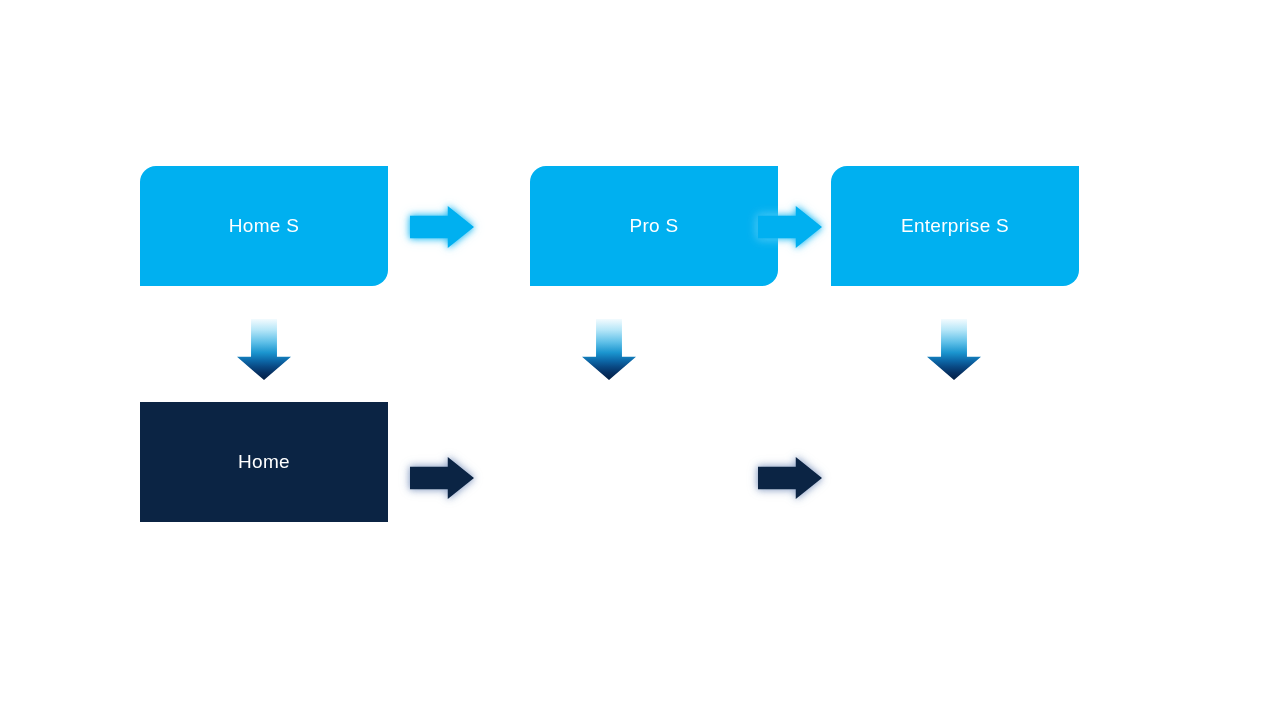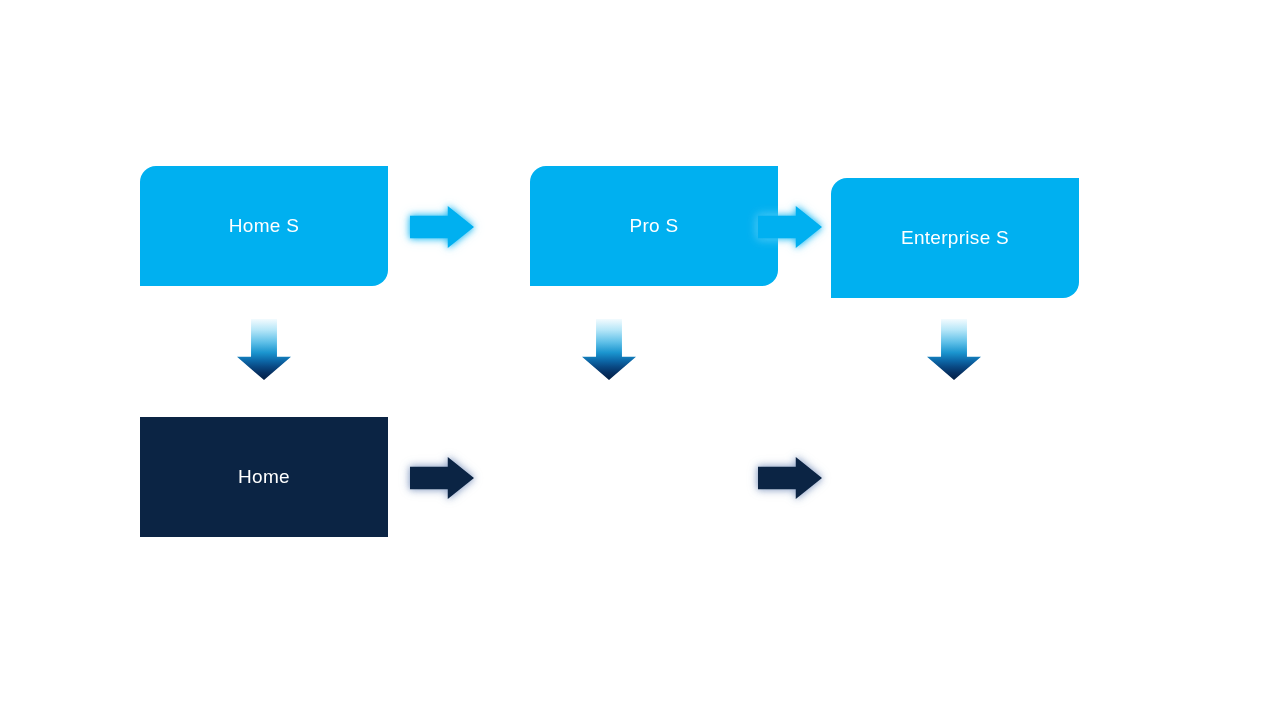--- a/index.html
+++ b/index.html
@@ -20,24 +20,24 @@
   
   .box {
     position: absolute;
     width: 248px;
     height: 120px;
     display: flex;
     align-items: center;
     justify-content: center;
   }
   .box.top-row    { top: 166px; background: var(--light-blue, #00b0f0); border-radius: 16px 0 16px 0; }
-  .box.bottom-row { top: 417px; background: var(--navy, #0b2444); border-radius: 0; text-align: right; }
+  .box.bottom-row { top: 402px; background: var(--navy, #0b2444); border-radius: 0; text-align: right; }
   .col-0 { left: 140px; }
   .col-1 { left: 486px; margin-left: 44px; }
-  .col-2 { left: 831px; margin-top: 12px; }
+  .col-2 { left: 831px; }
   .box-label {
     color: var(--label-text, #ffffff);
     font-size: 19px;
     font-weight: 400;
     letter-spacing: 0.3px;
     white-space: nowrap;
   }
 
   
   .arrow-h {

